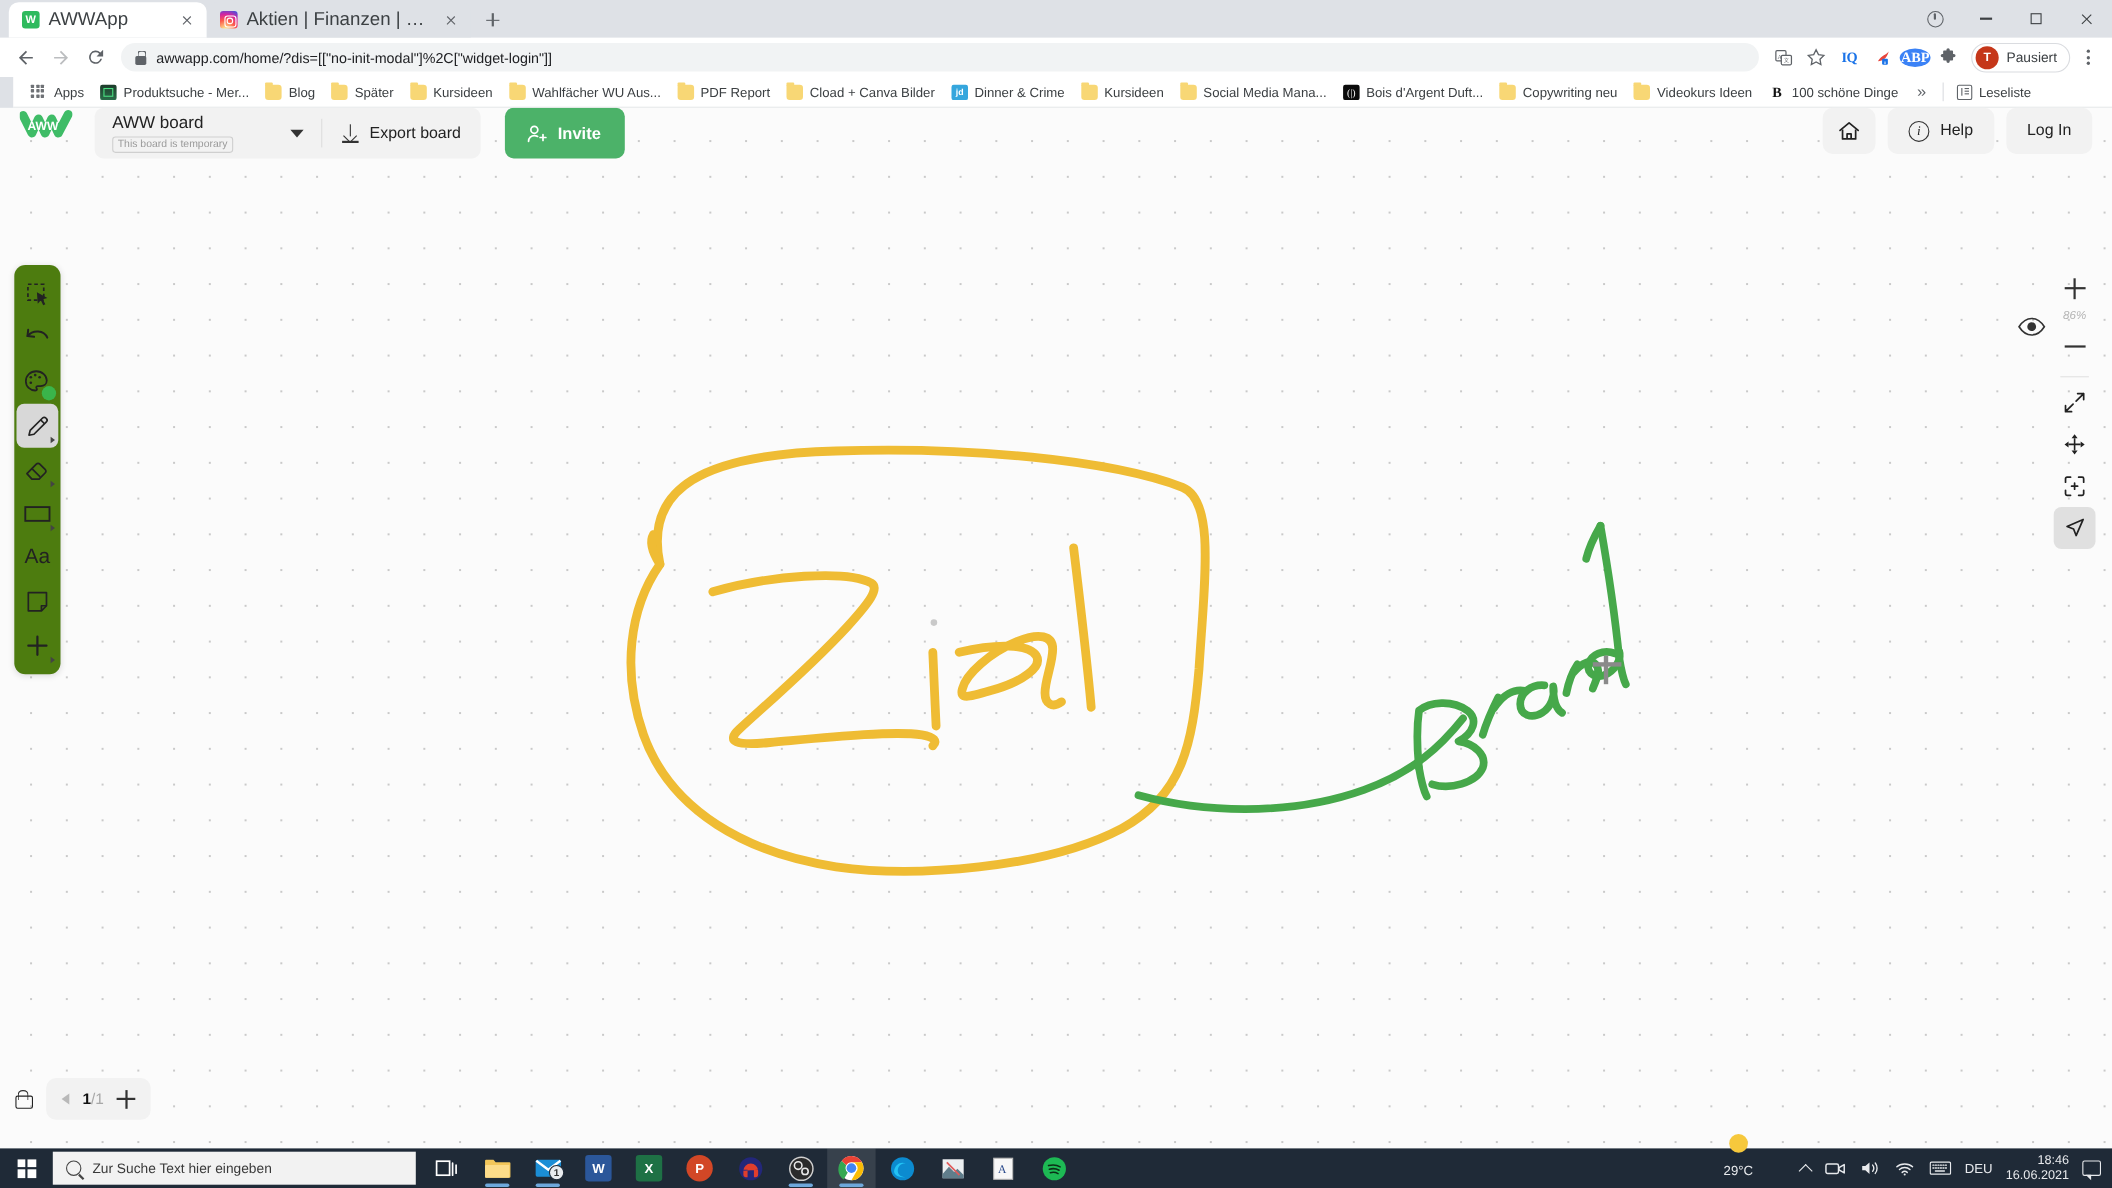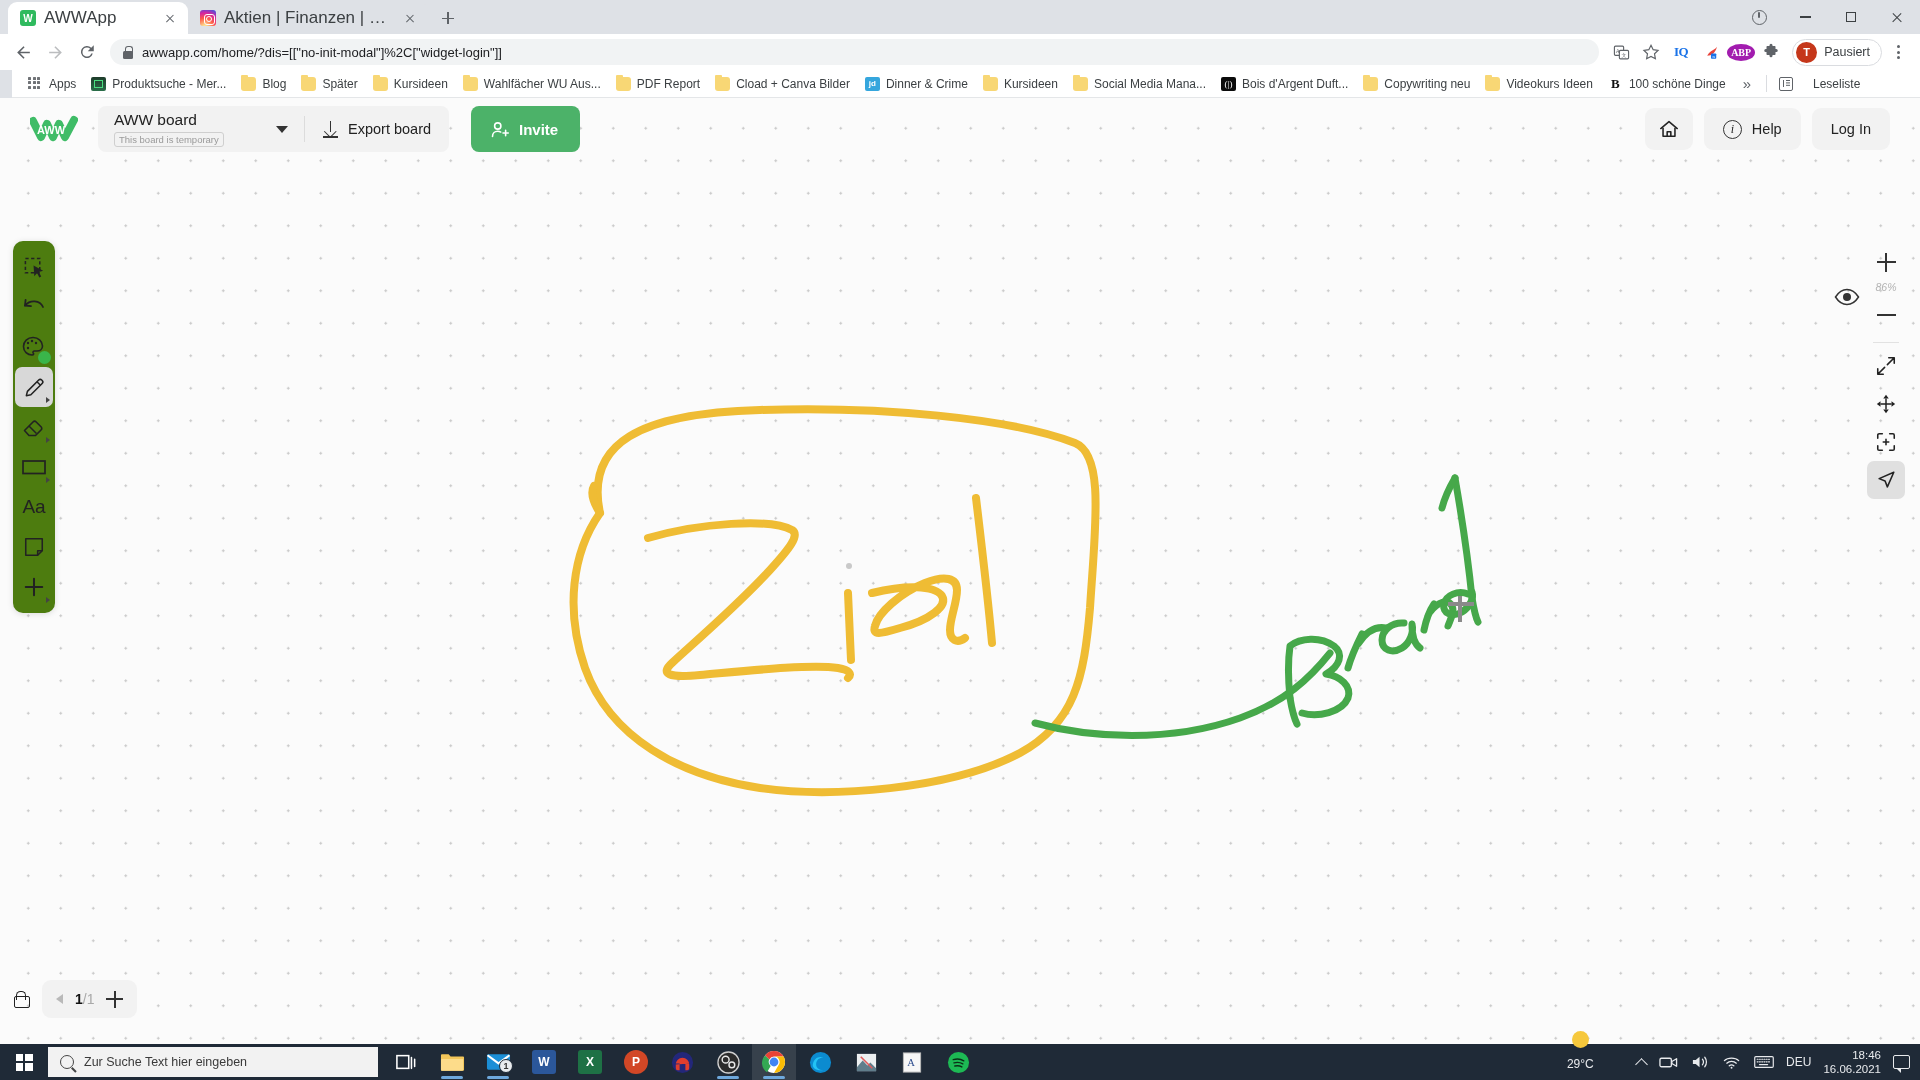--- a/index.html
+++ b/index.html
@@ -58,21 +58,21 @@
     flex: 1; height: 26px; background: #f1f3f4; border-radius: 14px; display: flex; align-items: center;
     gap: 9px; padding: 0 10px 0 13px; margin: 0 6px; min-width: 0;
   }
   .lock { width: 10px; height: 13px; position: relative; flex: 0 0 10px; }
   .lock::before { content: ""; position: absolute; bottom: 0; left: 0; width: 10px; height: 7.5px; background: #5f6368; border-radius: 1.5px; }
   .lock::after { content: ""; position: absolute; top: 0.5px; left: 2.2px; width: 5.6px; height: 6px; border: 1.5px solid #5f6368; border-bottom: none; border-radius: 3px 3px 0 0; }
   .url { font-size: 13px; color: #202124; white-space: nowrap; overflow: hidden; text-overflow: ellipsis; }
   .tb-right { display: flex; align-items: center; gap: 2px; }
   .tb-icon { width: 28px; height: 28px; display: flex; align-items: center; justify-content: center; position: relative; border-radius: 50%; font-family: Liberation Serif, serif; }
   .iq-icon { font-size: 13px; font-weight: 700; color: #1a73e8; letter-spacing: -0.5px; }
-  .abp { width: 37px; height: 17px; border-radius: 50%; background: #a21caf; color: #fff; font-size: 10px; font-weight: 700; display: flex; align-items: center; justify-content: center; }
+  .abp { width: 37px; height: 17px; border-radius: 50%; background: #3b82f6; color: #fff; font-size: 13px; font-weight: 700; display: flex; align-items: center; justify-content: center; }
   .profile-chip {
     display: flex; align-items: center; gap: 7px; height: 27px; border: 1px solid #dadce0; border-radius: 14px;
     padding: 0 11px 0 3px; margin-left: 5px;
   }
   .profile-av { width: 21px; height: 21px; border-radius: 50%; background: #c5371a; color: #fff; font-size: 11px; display: flex; align-items: center; justify-content: center; font-weight: 600; }
   .profile-lbl { font-size: 12.5px; color: #3c4043; }
   .kebab { width: 28px; height: 28px; display: flex; flex-direction: column; align-items: center; justify-content: center; gap: 2.5px; }
   .kebab i { width: 3px; height: 3px; border-radius: 50%; background: #5f6368; display: block; }
 
   .bookmarks { height: 28px; background: #fff; display: flex; align-items: center; padding: 0 9px; gap: 1px; border-bottom: 1px solid #e4e6e8; overflow: hidden; margin-left: 12px; }
@@ -82,34 +82,34 @@
   .ico-folder::before { content: ""; position: absolute; top: -2px; left: 0; width: 7px; height: 3px; background: #f8d775; border-radius: 1px 1px 0 0; }
   .ico-apps { width: 15px; display: grid; grid-template-columns: repeat(3, 3px); grid-template-rows: repeat(3, 3px); gap: 1.6px; }
   .ico-apps i { background: #6f7276; border-radius: 0.5px; display: block; }
   .ico-gruen { background: linear-gradient(#1d3b2a, #2a6e4a); position: relative; }
   .ico-gruen::after { content: ""; position: absolute; inset: 3px; border: 1.5px solid #4ade80; }
   .ico-jd { background: #35a6dd; color: #fff; font-size: 8px; font-weight: 700; display: flex; align-items: center; justify-content: center; }
   .ico-black { background: #0b0b0b; color: #fff; font-size: 9px; display: flex; align-items: center; justify-content: center; font-family: "Liberation Serif", serif; }
   .ico-b { background: transparent; color: #111; font-family: "Liberation Serif", serif; font-weight: 700; font-size: 13px; display: flex; align-items: center; justify-content: center; }
   .bm-overflow { font-size: 15px; color: #5f6368; padding: 0 9px; }
   .bm-sep { width: 1px; height: 17px; background: #dadce0; margin: 0 5px; }
-  .reading-list { display: flex; align-items: center; gap: 20px; font-size: 12px; color: #3c4043; padding: 3px 6px; white-space: nowrap; }
+  .reading-list { display: flex; align-items: center; gap: 6px; font-size: 12px; color: #3c4043; padding: 3px 6px; white-space: nowrap; }
   .rl-ico { width: 14px; height: 14px; border: 1.4px solid #5f6368; border-radius: 2px; position: relative; }
   .rl-ico::before { content: ""; position: absolute; left: 2.5px; top: 2px; width: 1.6px; height: 7.5px; background: #5f6368; }
   .rl-ico::after { content: ""; position: absolute; left: 5.5px; top: 2.5px; width: 4px; height: 1.2px; background: #5f6368; box-shadow: 0 2.4px 0 #5f6368, 0 4.8px 0 #5f6368; }
 
   
   .app { flex: 1; position: relative; background: #fbfbfb; overflow: hidden; }
   .canvas-dots {
     position: absolute; inset: 0;
     background-image: radial-gradient(circle, #c9c9c9 1.1px, transparent 1.2px);
     background-size: 32.5px 32.5px; background-position: 12px 14px;
   }
 
-  .app-header { position: absolute; top: 0; left: 0; right: 0; height: 62px; display: flex; align-items: center; padding: 0 30px; z-index: 6; }
+  .app-header { position: absolute; top: 0; left: 0; right: 0; height: 62px; display: flex; align-items: flex-start; padding: 0 18px; z-index: 6; }
   .aww-logo { width: 48px; height: 30px; flex: 0 0 48px; display: flex; align-items: center; justify-content: center; }
   .board-pill {
     display: flex; align-items: center; background: #f2f2f2; border-radius: 8px; height: 46px; margin-left: 20px;
   }
   .board-name-box { padding: 0 14px 0 16px; width: 178px; }
   .board-title { font-size: 15.5px; color: #222; line-height: 1.1; }
   .board-temp { display: inline-block; margin-top: 3px; font-size: 9.5px; color: #9a9a9a; border: 1px solid #cfcfcf; border-radius: 3px; padding: 1px 4px; }
   .caret { width: 0; height: 0; border-left: 6px solid transparent; border-right: 6px solid transparent; border-top: 7px solid #333; margin-right: 16px; }
   .pill-sep { width: 1px; height: 26px; background: #dcdcdc; }
   .export-btn { display: flex; align-items: center; gap: 10px; padding: 0 18px; font-size: 14.5px; color: #222; height: 46px; }

